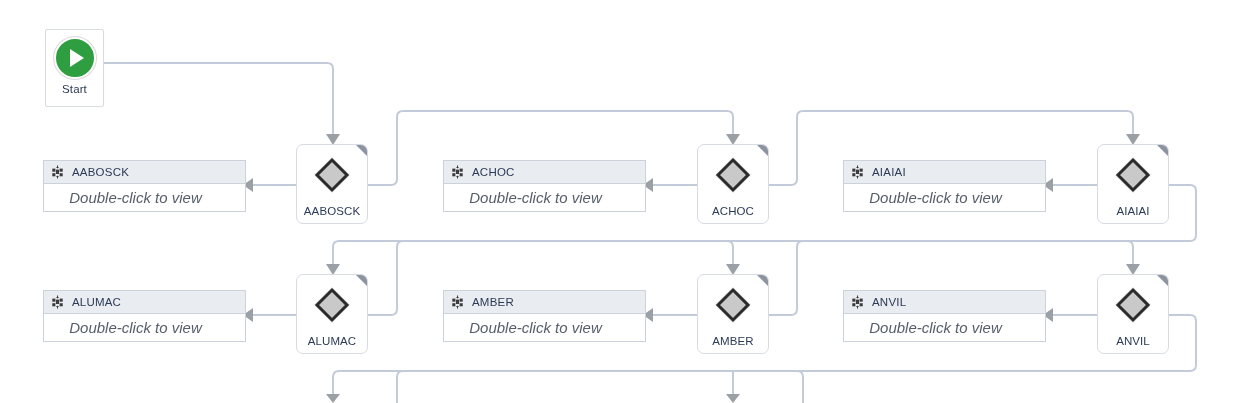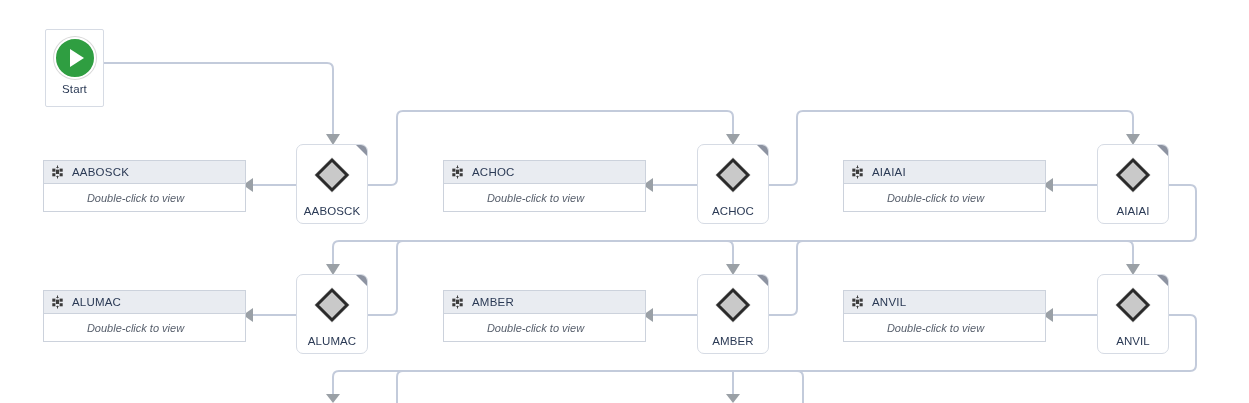--- a/index.html
+++ b/index.html
@@ -157,21 +157,21 @@
   }
   .card-body {
     flex: 1 1 auto;
     display: flex;
     align-items: center;
     justify-content: center;
     padding-right: 18px;
     box-sizing: border-box;
   }
   .card-body-text {
-    font-size: 11px;
+    font-size: 15px;
     font-style: italic;
     color: #565e6b;
     white-space: nowrap;
   }
 </style>
 </head>
 <body>
 
 <div id="canvas">
 

